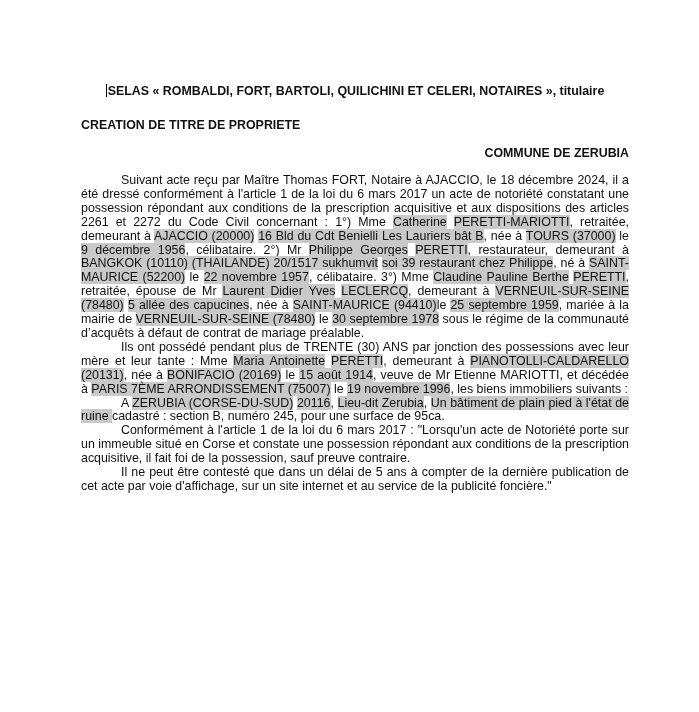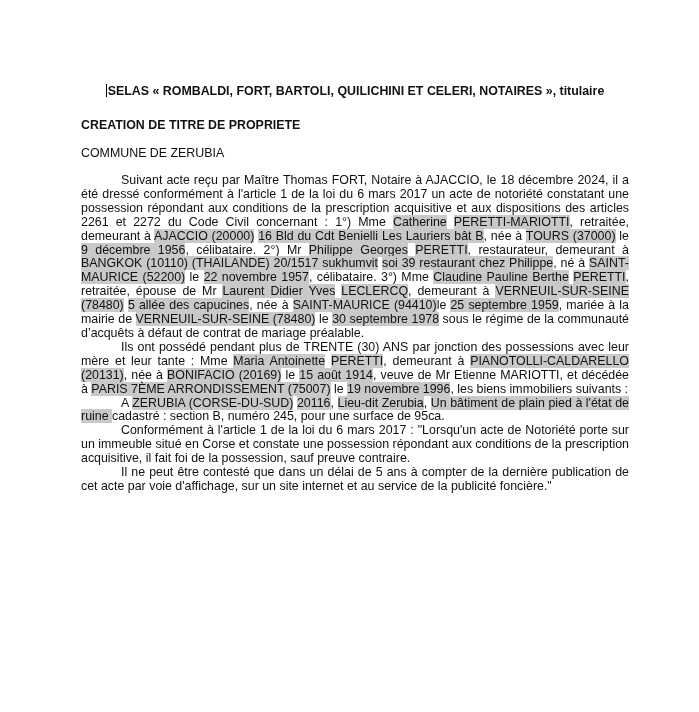--- a/index.html
+++ b/index.html
@@ -3,21 +3,21 @@
 <meta charset="utf-8">
 <style>
   html, body { margin:0; padding:0; background:#ffffff; }
   body { width:699px; height:712px; position:relative; overflow:hidden;
          font-family:"Liberation Sans", sans-serif; color:#111; }
   .page { position:absolute; left:81px; top:84px; width:548px; }
   .hdr { text-align:center; font-size:12.4px; font-weight:bold; line-height:15px; }
   .hdr .l1 { position:relative; }
   .cursor { display:inline-block; width:1px; height:13px; background:#000; vertical-align:-2px; margin-right:1px; }
   .title { text-align:left; font-size:12.4px; font-weight:bold; margin-top:19px; line-height:15px; }
-  .title2 { text-align:left; font-size:12.4px; font-weight:normal; margin-top:13px; line-height:15px; }
+  .title2 { text-align:right; font-size:12.4px; font-weight:bold; margin-top:13px; line-height:15px; }
   .body { margin-top:13px; font-size:12.4px; font-weight:normal; line-height:13.9px; text-align:justify; }
   .para { text-indent:40px; margin:0; }
   .hl { background:#c9c9c9; }
   .link { text-decoration:underline; }
 </style>
 </head>
 <body>
 
 <div class="page">
   <div class="hdr">

